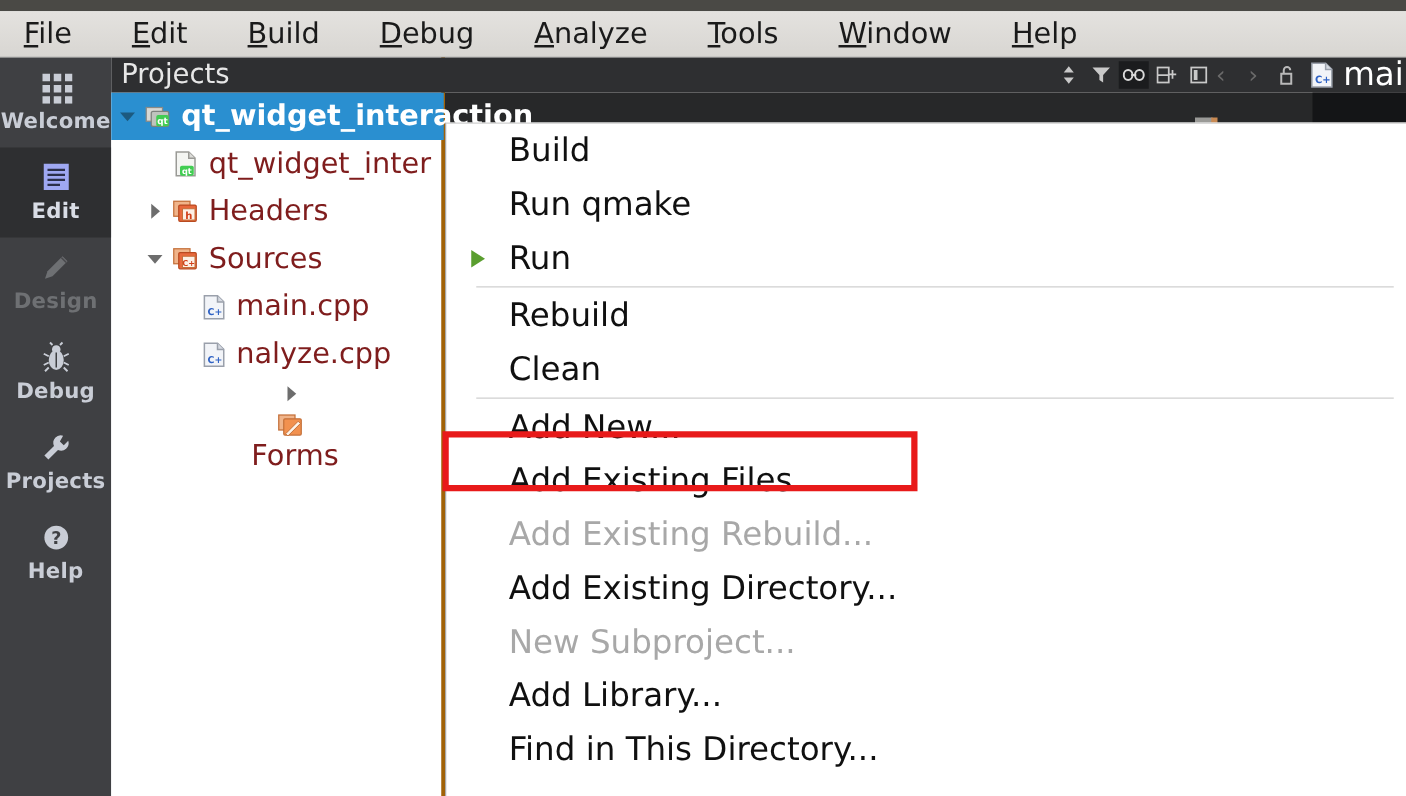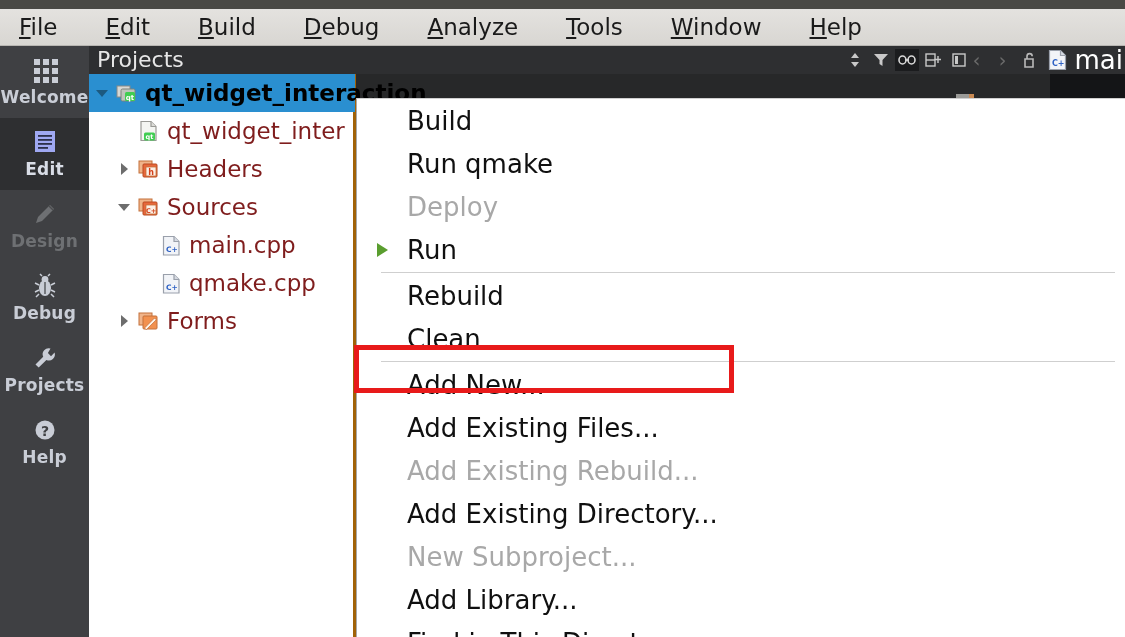--- a/index.html
+++ b/index.html
@@ -81,21 +81,21 @@
   .tree { position: absolute; left: 0; top: 28px; width: 266px; }
   .trow {
     height: 38px; display: flex; align-items: center; white-space: nowrap; cursor: default;
   }
   .trow.selected { background: #2a8fd0; }
   .trow .tri {
     width: 26px; flex: 0 0 26px; display: flex; align-items: center; justify-content: center;
   }
   .trow .ticon { width: 24px; flex: 0 0 24px; display: flex; align-items: center; justify-content: center; }
   .trow .tlabel { font-size: 23px; color: #7f1d1d; margin-left: 6px; }
-  .trow.selected .tlabel { color: #000000; font-weight: bold; }
+  .trow.selected .tlabel { color: #ffffff; font-weight: bold; }
 
   
   .editorstrip {
     position: absolute; left: 356px; top: 74px; width: 769px; height: 36px;
     background: #272829;
   }
   .editorstrip .dark2 {
     position: absolute; right: 0; top: 0; width: 75px; height: 36px; background: #141517;
   }
   .gl1 { position: absolute; left: 600px; top: 20px; width: 14px; height: 8px; background: #9a9a97; }
@@ -294,23 +294,23 @@
         </div>
         <div class="trow" style="padding-left: 44px;">
           <span class="tri"></span>
           <span class="ticon">
             <svg width="19" height="21" viewBox="0 0 19 21">
               <path d="M1.5 1.5 h10.5 l5 5 v13.5 h-15.5 z" fill="#f2f4f8" stroke="#9aa0ab" stroke-width="1.2"></path>
               <path d="M12 1.5 v5 h5" fill="#d6dae2" stroke="#9aa0ab" stroke-width="1.2"></path>
               <text x="4" y="17" font-family="DejaVu Sans, sans-serif" font-size="7.5" font-weight="bold" fill="#2f62c4">C+</text>
             </svg>
           </span>
-          <span class="tlabel">qmake.cpp</span>
-        </div>
-        <div class="trow" style="padding-left: 22px;">
+          <span class="tlabel">nalyze.cpp</span>
+        </div>
+        <div class="trow" style="padding-left: 22px; flex-direction: column;">
           <span class="tri">
             <svg width="14" height="16" viewBox="0 0 14 16">
               <path d="M4 2 v12 l7-6 z" fill="#6d6d6d"></path>
             </svg>
           </span>
           <span class="ticon">
             <svg width="22" height="20" viewBox="0 0 22 20">
               <rect x="1" y="2" width="13" height="12" fill="#f0b48a" stroke="#c4703a" stroke-width="1"></rect>
               <rect x="5" y="5" width="14" height="13" rx="1" fill="#f2914f" stroke="#c4703a" stroke-width="1"></rect>
               <path d="M6.5 17 l10-10 1.8 1.8 -10 10 z" fill="#fdf3e8" stroke="#c4703a" stroke-width="0.8"></path>
@@ -378,24 +378,20 @@
 
   <div class="ctxmenu" id="ctxmenu">
       <div class="mitem">
         <span class="marker"></span>
         <span class="mtext">Build</span>
       </div>
       <div class="mitem">
         <span class="marker"></span>
         <span class="mtext">Run qmake</span>
       </div>
-      <div class="mitem disabled">
-        <span class="marker"></span>
-        <span class="mtext">Deploy</span>
-      </div>
       <div class="mitem">
         <span class="marker">
           <svg width="16" height="18" viewBox="0 0 16 18">
             <path d="M3 2 v14 l11-7 z" fill="#5a9e2f"></path>
           </svg>
         </span>
         <span class="mtext">Run</span>
       </div>
       <div class="msep"></div>
       <div class="mitem">

